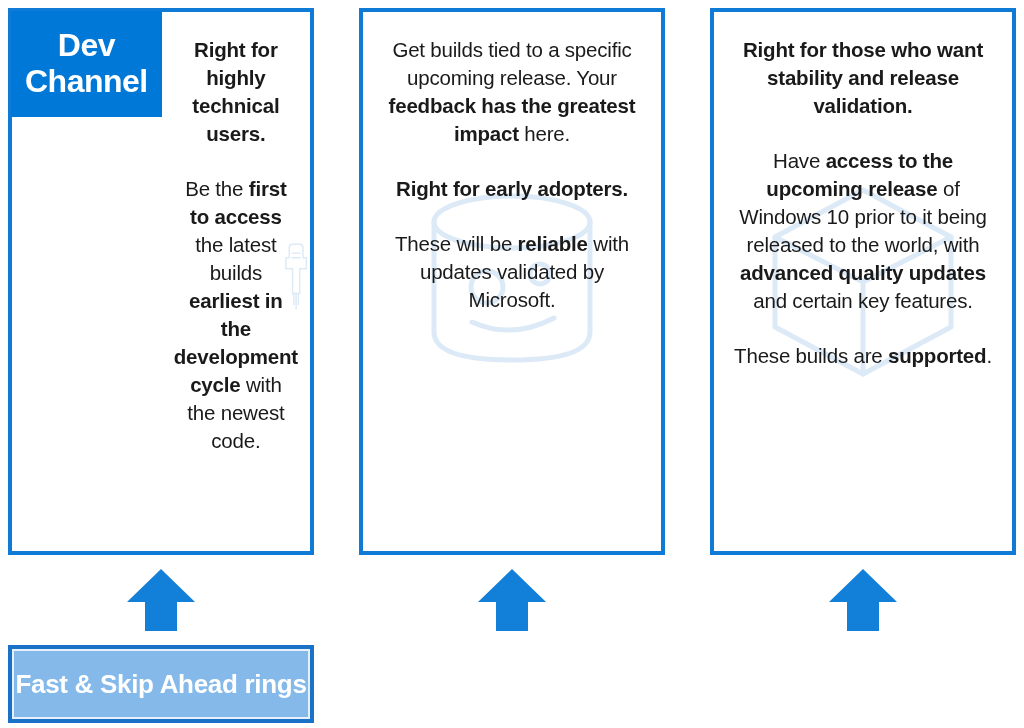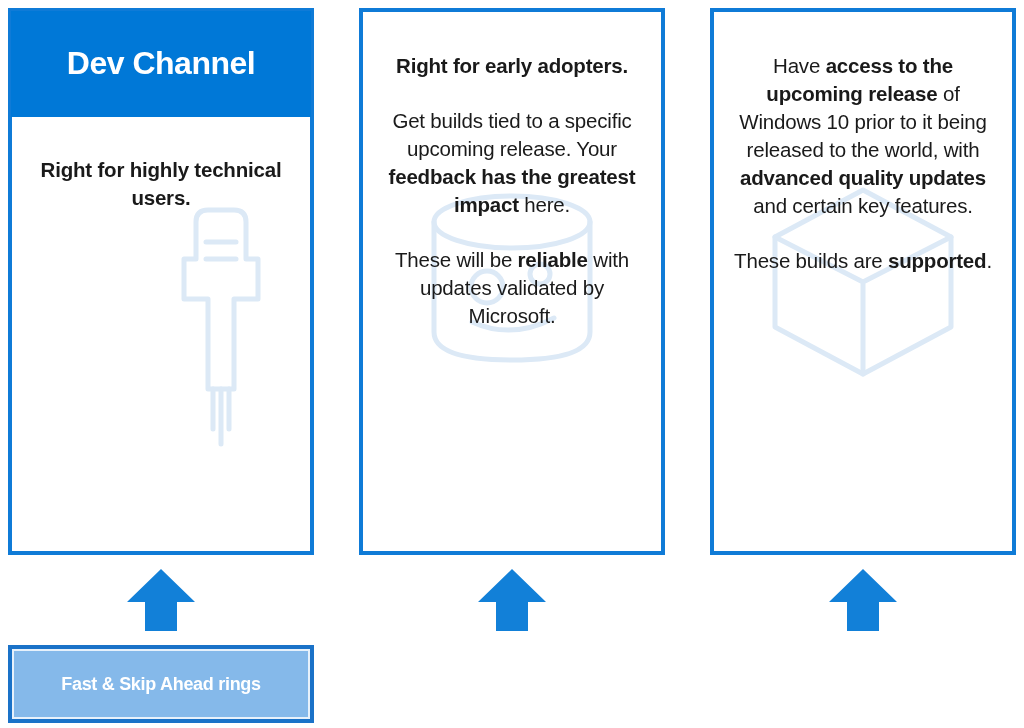--- a/index.html
+++ b/index.html
@@ -24,41 +24,41 @@
     display:flex;justify-content:space-between;
   }
   .column{
     width:306px;display:flex;flex-direction:column;
   }
   .card{
     box-sizing:border-box;
     height:547px;
     border:4px solid var(--card-border);
     background:#ffffff;
-    display:flex;flex-direction:column;
+    display:flex;flex-direction:row;
   }
   .card-header{
     height:106px;flex:0 0 106px;
     margin:-1px;
     background:var(--header-bg);
     color:#ffffff;
     display:flex;align-items:center;justify-content:center;
     text-align:center;
     font-weight:bold;font-size:32px;line-height:1.12;
     padding:0 14px;letter-spacing:-0.5px;
   }
   .card-body{
     position:relative;flex:1;
     padding:24px 13px 10px 13px;
     text-align:center;
     font-size:20.5px;line-height:28px;
     color:var(--body-text);
     letter-spacing:-0.2px;
   }
-  .card-body p{margin:16px 0 27px 0;position:relative;z-index:1;}
+  .card-body p{margin:0 0 27px 0;position:relative;z-index:1;}
   .card-body b{font-weight:bold;}
   .watermark{
     position:absolute;z-index:0;left:0;top:0;right:0;bottom:0;
     display:flex;align-items:center;justify-content:center;
     pointer-events:none;
   }
   .watermark svg{stroke:var(--watermark);fill:none;stroke-width:5;stroke-linejoin:round;stroke-linecap:round;}
   .wm-tool{margin-left:120px;margin-bottom:10px;}
   .arrow-wrap{
     height:90px;flex:0 0 90px;
@@ -69,21 +69,21 @@
   .ring-box{
     box-sizing:border-box;
     height:78px;flex:0 0 78px;
     background:var(--ring-fill);
     border:4px solid var(--ring-border);
     box-shadow:inset 0 0 0 2px rgba(255,255,255,0.8);
     display:flex;align-items:center;justify-content:center;
     text-align:center;
   }
   .ring-label{
-    color:#ffffff;font-weight:bold;font-size:18px;letter-spacing:-0.3px;
+    color:#ffffff;font-weight:bold;font-size:26px;letter-spacing:-0.3px;
   }
 </style>
 </head>
 <body>
 
 <div class="columns" id="columns">
   <div class="column">
     <div class="card">
       <div class="card-header">
         <span class="card-title">Dev Channel</span>
@@ -93,20 +93,21 @@
 
           <svg class="wm-tool" width="110" height="250" viewBox="0 0 110 250">
             <path d="M30 18 Q30 6 42 6 L68 6 Q80 6 80 18 L80 55 L92 55 L92 95 L68 95 L68 185 L42 185 L42 95 L18 95 L18 55 L30 55 Z"></path>
             <path d="M47 185 L47 225 M63 185 L63 225 M55 185 L55 240"></path>
             <path d="M40 38 L70 38 M40 55 L70 55"></path>
           </svg>
 
         </div>
         <div class="paragraphs">
             <p><b>Right for highly technical users.</b></p>
+            <p><span>Be the </span><b>first to access</b><span> the latest builds </span><b>earliest in the development cycle</b><span> with the newest code.</span></p>
           </div>
       </div>
     </div>
     <div class="arrow-wrap">
       <svg width="68" height="62" viewBox="0 0 68 62">
         <polygon points="34,0 68,33 50,33 50,62 18,62 18,33 0,33"></polygon>
       </svg>
     </div>
     <div class="ring-box">
       <span class="ring-label">Fast &amp; Skip Ahead rings</span>
@@ -121,22 +122,22 @@
           <svg width="200" height="200" viewBox="0 0 200 200">
             <ellipse cx="100" cy="40" rx="78" ry="26"></ellipse>
             <path d="M22 40 L22 150 Q22 178 100 178 Q178 178 178 150 L178 40"></path>
             <circle cx="75" cy="105" r="16"></circle>
             <circle cx="128" cy="92" r="10"></circle>
             <path d="M60 140 Q100 158 142 136"></path>
           </svg>
 
         </div>
         <div class="paragraphs">
+            <p><span>Get builds tied to a specific upcoming release. Your </span><b>feedback has the greatest impact</b><span> here.</span></p>
             <p><b>Right for early adopters.</b></p>
-            <p><span>Get builds tied to a specific upcoming release. Your </span><b>feedback has the greatest impact</b><span> here.</span></p>
             <p><span>These will be </span><b>reliable</b><span> with updates validated by Microsoft.</span></p>
           </div>
       </div>
     </div>
     <div class="arrow-wrap">
       <svg width="68" height="62" viewBox="0 0 68 62">
         <polygon points="34,0 68,33 50,33 50,62 18,62 18,33 0,33"></polygon>
       </svg>
     </div>
   </div>
@@ -145,20 +146,21 @@
     <div class="card">
       <div class="card-body">
         <div class="watermark">
 
           <svg width="200" height="200" viewBox="0 0 200 200">
             <path d="M100 8 L188 55 L188 145 L100 192 L12 145 L12 55 Z"></path>
             <path d="M12 55 L100 100 L188 55 M100 100 L100 192"></path>
           </svg>
         </div>
         <div class="paragraphs">
+            <p><b>Right for those who want stability and release validation.</b></p>
             <p><span>Have </span><b>access to the upcoming release</b><span> of Windows 10 prior to it being released to the world, with </span><b>advanced quality updates</b><span> and certain key features.</span></p>
             <p><span>These builds are </span><b>supported</b><span>.</span></p>
           </div>
       </div>
     </div>
     <div class="arrow-wrap">
       <svg width="68" height="62" viewBox="0 0 68 62">
         <polygon points="34,0 68,33 50,33 50,62 18,62 18,33 0,33"></polygon>
       </svg>
     </div>

